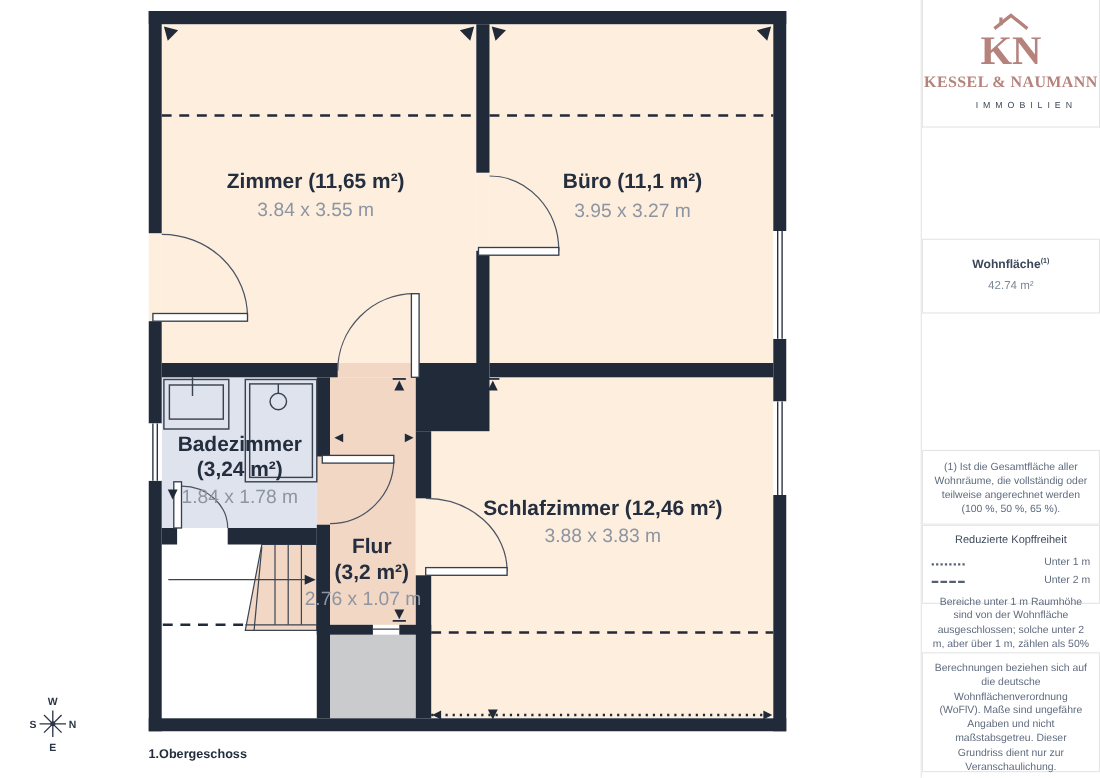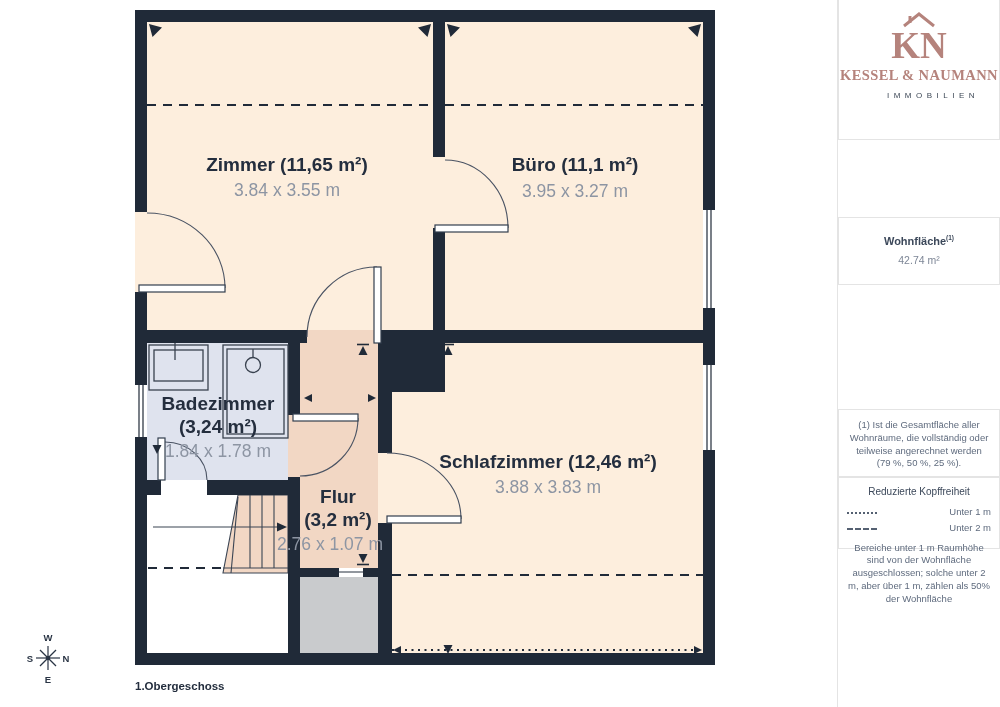--- a/index.html
+++ b/index.html
@@ -35,21 +35,21 @@
     font-size:11.5px;font-weight:700;color:var(--text_dark);}
   #compass{position:absolute;left:16px;top:626px;}
   .compass-line{stroke:#2a3545;stroke-width:1.2;}
   .compass-letter{fill:#2a3545;font-size:9.5px;text-anchor:middle;font-weight:600;}
   
   #sidebar{position:absolute;left:837px;top:0;width:163px;height:707px;
     border-left:1px solid var(--border);box-sizing:border-box;}
   .panel-box{position:absolute;left:0;width:162px;background:#fff;
     border:1px solid var(--border);box-sizing:border-box;text-align:center;
     color:var(--sidebar_text);font-size:9.5px;line-height:1.35;}
-  #logo-box{top:0;height:140px;border-top:none;}
+  #logo-box{top:0;height:116px;border-top:none;}
   #area-box{top:217px;height:68px;}
   #note-box{top:409px;height:68px;padding:9px 10px;}
   #headroom-box{top:477px;height:72px;padding:7px 8px;}
   #disclaimer-box{top:593px;height:109px;padding:8px 9px;}
   .company{color:var(--accent);font-family:"Liberation Serif",serif;font-weight:700;
     font-size:14.5px;letter-spacing:.4px;margin-top:2px;}
   .tagline{color:#3d4856;font-size:8px;letter-spacing:4.5px;margin-top:5px;margin-left:28px;}
   .area-title{color:var(--sidebar_title);font-weight:700;font-size:11px;margin-top:16px;}
   .area-title sup{font-size:6.5px;}
   .area-value{color:#7d8696;font-size:10.5px;margin-top:4px;}
@@ -248,30 +248,34 @@
   </div>
 
   <div class="panel-box" id="area-box">
     <div class="area-title">
       <span>Wohnfläche</span><sup>(1)</sup>
     </div>
     <div class="area-value">42.74 m²</div>
   </div>
 
   <div class="panel-box" id="note-box">
-    <span>(1) Ist die Gesamtfläche aller Wohnräume, die vollständig oder teilweise angerechnet werden (79 %, 50 %, 25 %).</span>
+    <span>(1) Ist die Gesamtfläche aller Wohnräume, die vollständig oder teilweise angerechnet werden (100 %, 50 %, 65 %).</span>
   </div>
 
   <div class="panel-box" id="headroom-box">
     <div class="hr-title">Reduzierte Kopffreiheit</div>
     <div class="legend-row">
       <span class="legend-sample dotted"></span>
       <span>Unter 1 m</span>
     </div>
     <div class="legend-row">
       <span class="legend-sample dashed"></span>
       <span>Unter 2 m</span>
     </div>
     <div class="hr-note">Bereiche unter 1 m Raumhöhe sind von der Wohnfläche ausgeschlossen; solche unter 2 m, aber über 1 m, zählen als 50% der Wohnfläche</div>
   </div>
 
+  <div class="panel-box" id="disclaimer-box">
+    <span>Berechnungen beziehen sich auf die deutsche Wohnflächenverordnung (WoFlV). Maße sind ungefähre Angaben und nicht maßstabsgetreu. Dieser Grundriss dient nur zur Veranschaulichung.</span>
+    
+  </div>
 
 </div>
 
 </body></html>

